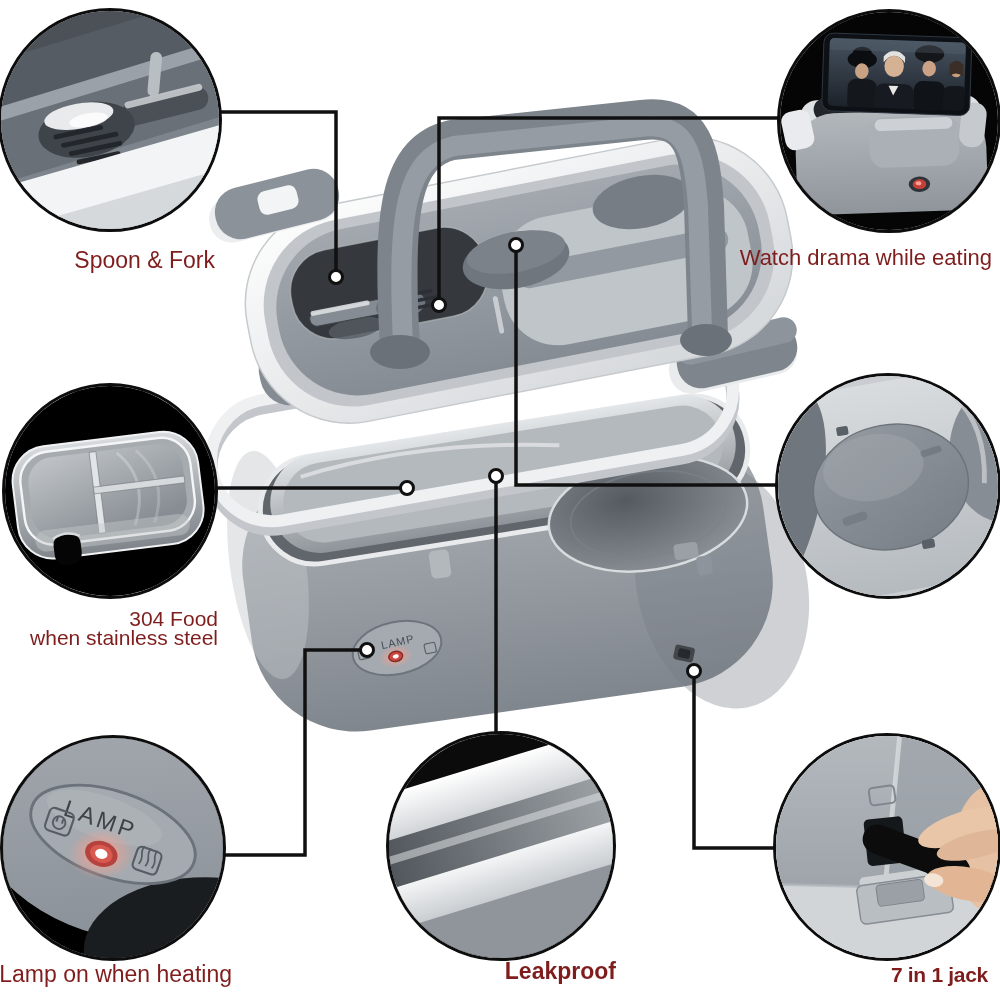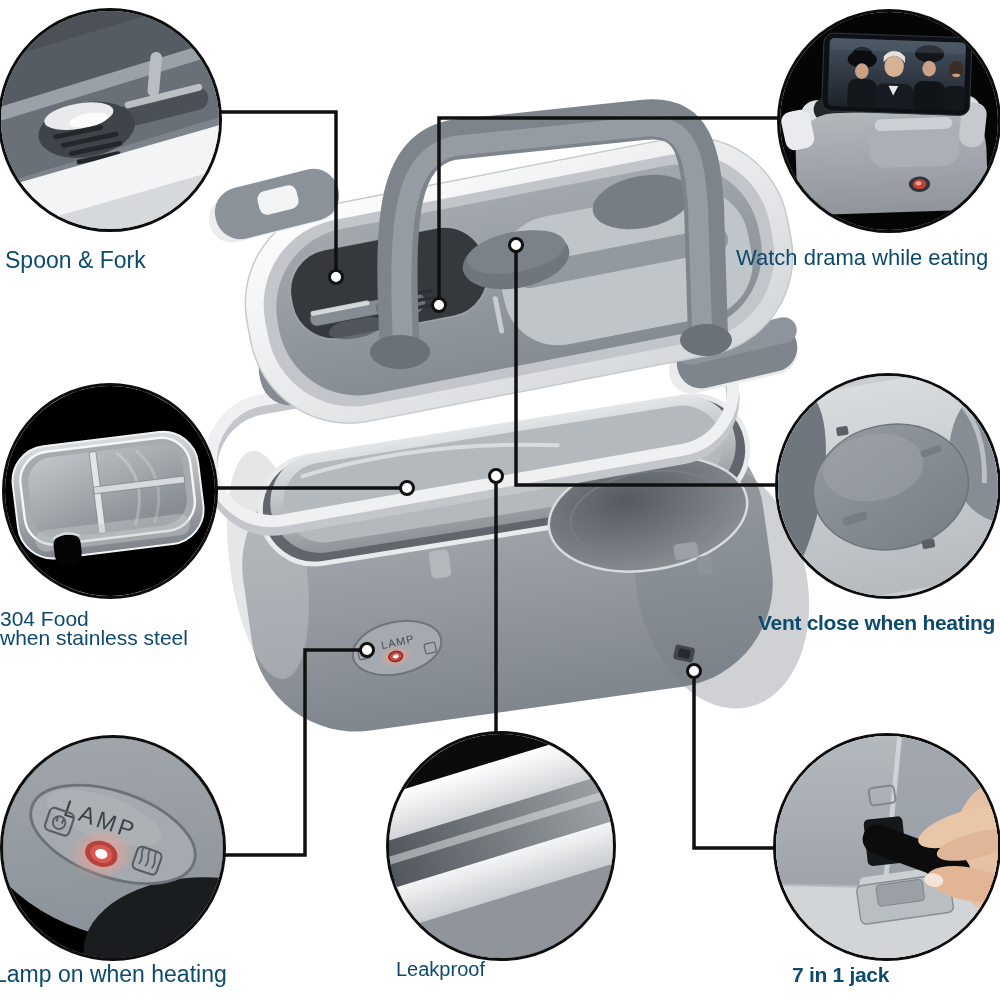--- a/index.html
+++ b/index.html
@@ -3,21 +3,21 @@
 <meta charset="utf-8">
 <style>
   html,body{margin:0;padding:0;background:#fff;}
   .stage{position:relative;width:1000px;height:1000px;background:#fff;overflow:hidden;
          font-family:"Liberation Sans", sans-serif;}
   .stage svg{display:block;}
   .layer{position:absolute;left:0;top:0;}
   .callout{position:absolute;border-radius:50%;border:3px solid #0d0d0d;overflow:hidden;
            box-sizing:border-box;background:#fff;}
   .callout svg{width:100%;height:100%;}
-  .lbl{position:absolute;color:#0c4a6e;text-align:left;line-height:1.15;white-space:nowrap;}
+  .lbl{position:absolute;color:#7f1d1d;text-align:right;line-height:1.15;white-space:nowrap;}
   .lbl.two{white-space:normal;line-height:19px;}
   .w400{font-weight:400;} .w700{font-weight:700;letter-spacing:-0.3px;}
 </style>
 </head>
 <body>
 
 <div class="stage">
 
   <svg class="layer" width="1000" height="1000" viewBox="0 0 1000 1000">
     <defs>
@@ -290,21 +290,20 @@
       <g>
         <ellipse cx="116" cy="114" rx="80" ry="64" fill="url(#dialG)" stroke="#6d737a" stroke-width="1.5" transform="rotate(-10 116 114)"></ellipse>
         <ellipse cx="98" cy="94" rx="52" ry="34" fill="#a3a9af" opacity="0.45" transform="rotate(-10 98 94)"></ellipse>
         <rect x="60" y="52" width="12" height="9" rx="2" fill="#5a6067" transform="rotate(-10 66 56)"></rect>
         <rect x="148" y="168" width="13" height="9" rx="2" fill="#5a6067" transform="rotate(-10 154 172)"></rect>
         <rect x="146" y="74" width="22" height="7" rx="3" fill="#565c63" opacity="0.35" transform="rotate(-18 157 77)"></rect>
         <rect x="66" y="142" width="26" height="9" rx="4" fill="#565c63" opacity="0.3" transform="rotate(-18 79 146)"></rect>
       </g>
     </svg>
   </div>
-  <div class="lbl w700" style="left:758px;top:611px;width:238px;font-size:21px;">Vent close when heating</div>
 
   <div class="callout" style="left:0px;top:735px;width:226px;height:226px;">
     <svg viewBox="0 0 226 226">
       <defs>
         <linearGradient id="lampS" x1="0" y1="0" x2="0.4" y2="1">
           <stop offset="0" stop-color="#a9aeb4"></stop>
             <stop offset="1" stop-color="#8d939a"></stop>
         </linearGradient>
       </defs>
       <rect width="226" height="226" fill="#000000"></rect>
@@ -354,21 +353,21 @@
       <rect width="230" height="230" fill="#0b0b0b"></rect>
       <g transform="rotate(-17 115 115)">
         <rect x="-60" y="150" width="350" height="160" fill="#8f959b"></rect>
         <rect x="-60" y="118" width="350" height="48" rx="24" fill="url(#w2)"></rect>
         <rect x="-60" y="74" width="350" height="50" rx="25" fill="url(#dk)"></rect>
         <rect x="-60" y="92" width="350" height="8" rx="4" fill="#dfe2e4" opacity="0.55"></rect>
         <rect x="-60" y="30" width="350" height="46" rx="23" fill="url(#w1)"></rect>
       </g>
     </svg>
   </div>
-  <div class="lbl w400" style="left:396px;top:958px;width:220px;font-size:20px;">Leakproof</div>
+  <div class="lbl w400" style="left:396px;top:958px;width:220px;font-size:23px;font-weight:bold;">Leakproof</div>
 
   <div class="callout" style="left:773px;top:733px;width:228px;height:228px;">
     <svg viewBox="0 0 228 228">
       <defs>
         <linearGradient id="wallG" x1="0" y1="0" x2="0" y2="1">
           <stop offset="0" stop-color="#b5babf"></stop>
             <stop offset="1" stop-color="#9ea4aa"></stop>
         </linearGradient>
       </defs>
       <rect width="228" height="228" fill="#d6d9db"></rect>

